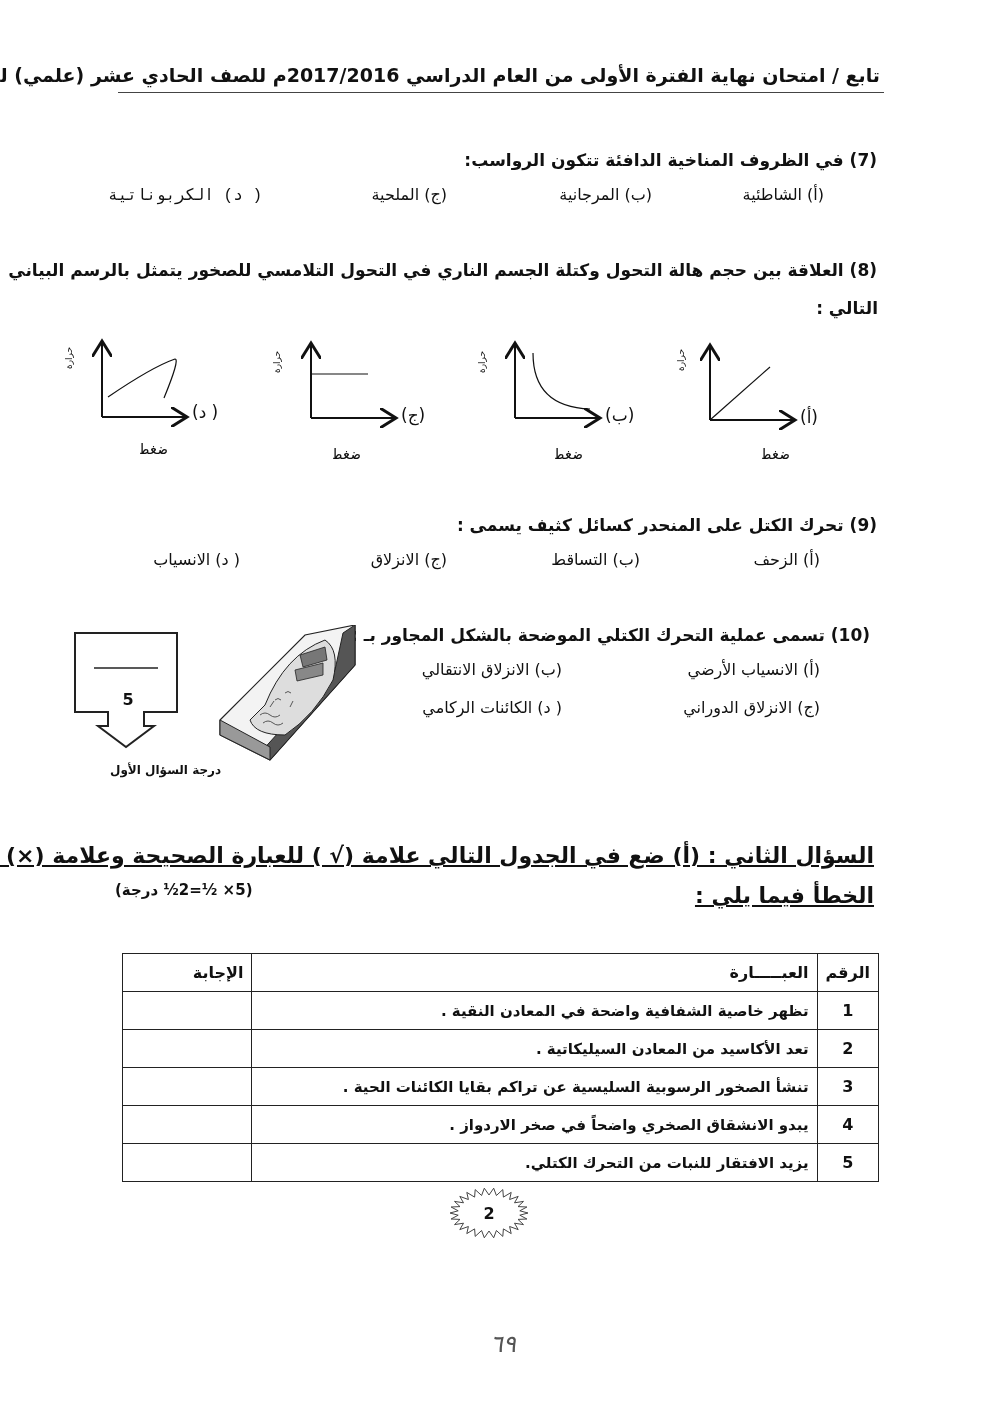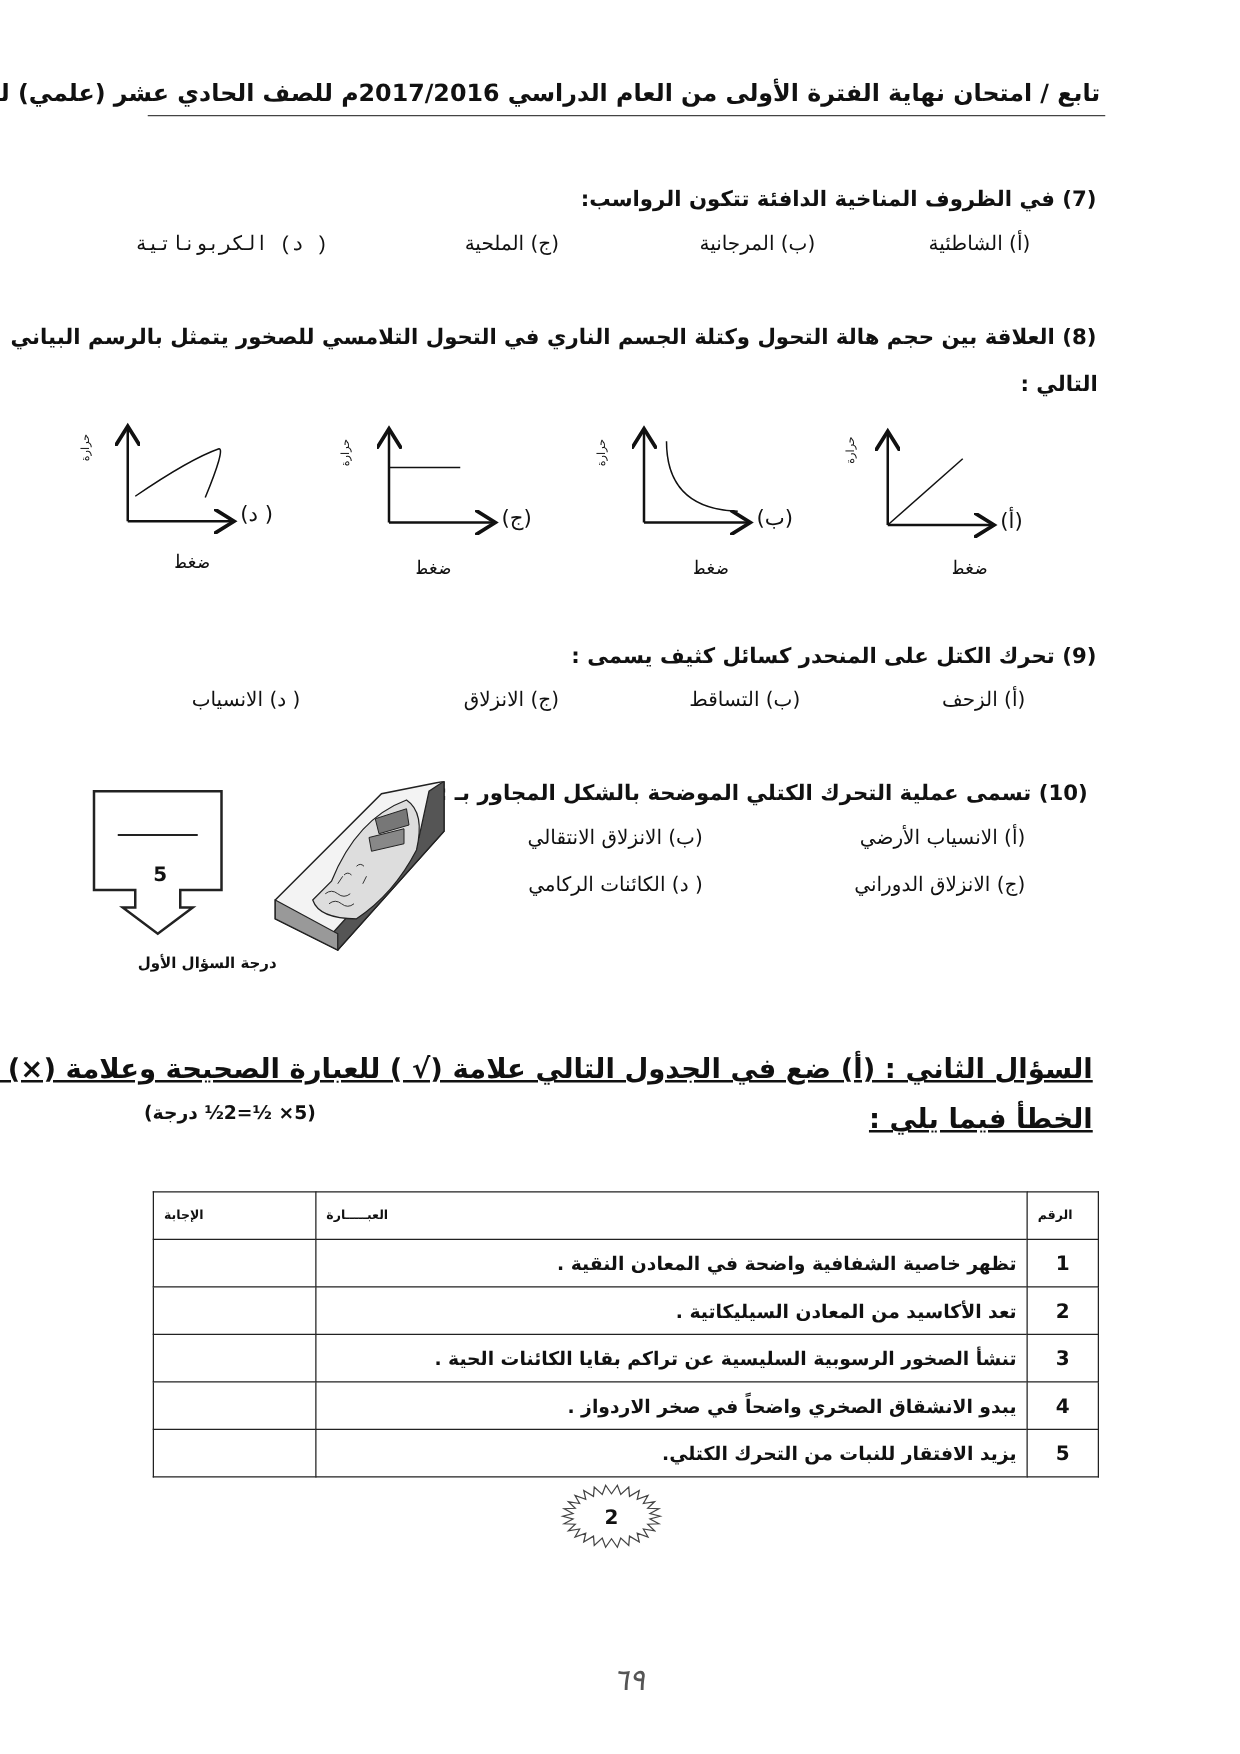--- a/index.html
+++ b/index.html
@@ -40,21 +40,21 @@
     .q2-score { font-size: 15px; font-weight: bold; direction: rtl; white-space: nowrap; }
 
     table.tf {
       position: absolute; top: 953px; left: 122px; width: 757px;
       border-collapse: collapse; direction: rtl;
       font-size: 15px;
     }
     table.tf th, table.tf td {
       border: 1.5px solid #222; height: 38px; padding: 0 8px;
     }
-    table.tf th { font-weight: bold; text-align: left; font-size: 10px; }
+    table.tf th { font-weight: bold; text-align: right; font-size: 16px; }
     table.tf td.num { width: 57px; text-align: center; font-weight: bold; font-size: 16px; }
     table.tf td.stmt { text-align: right; font-weight: bold; width: 570px; }
     table.tf td.ans { width: 130px; }
     table.tf th.num-h { width: 57px; }
     table.tf th.ans-h { width: 130px; }
 
     .page-num {
       top: 1186px; left: 448px; width: 82px; height: 54px;
     }
     .page-num span {

